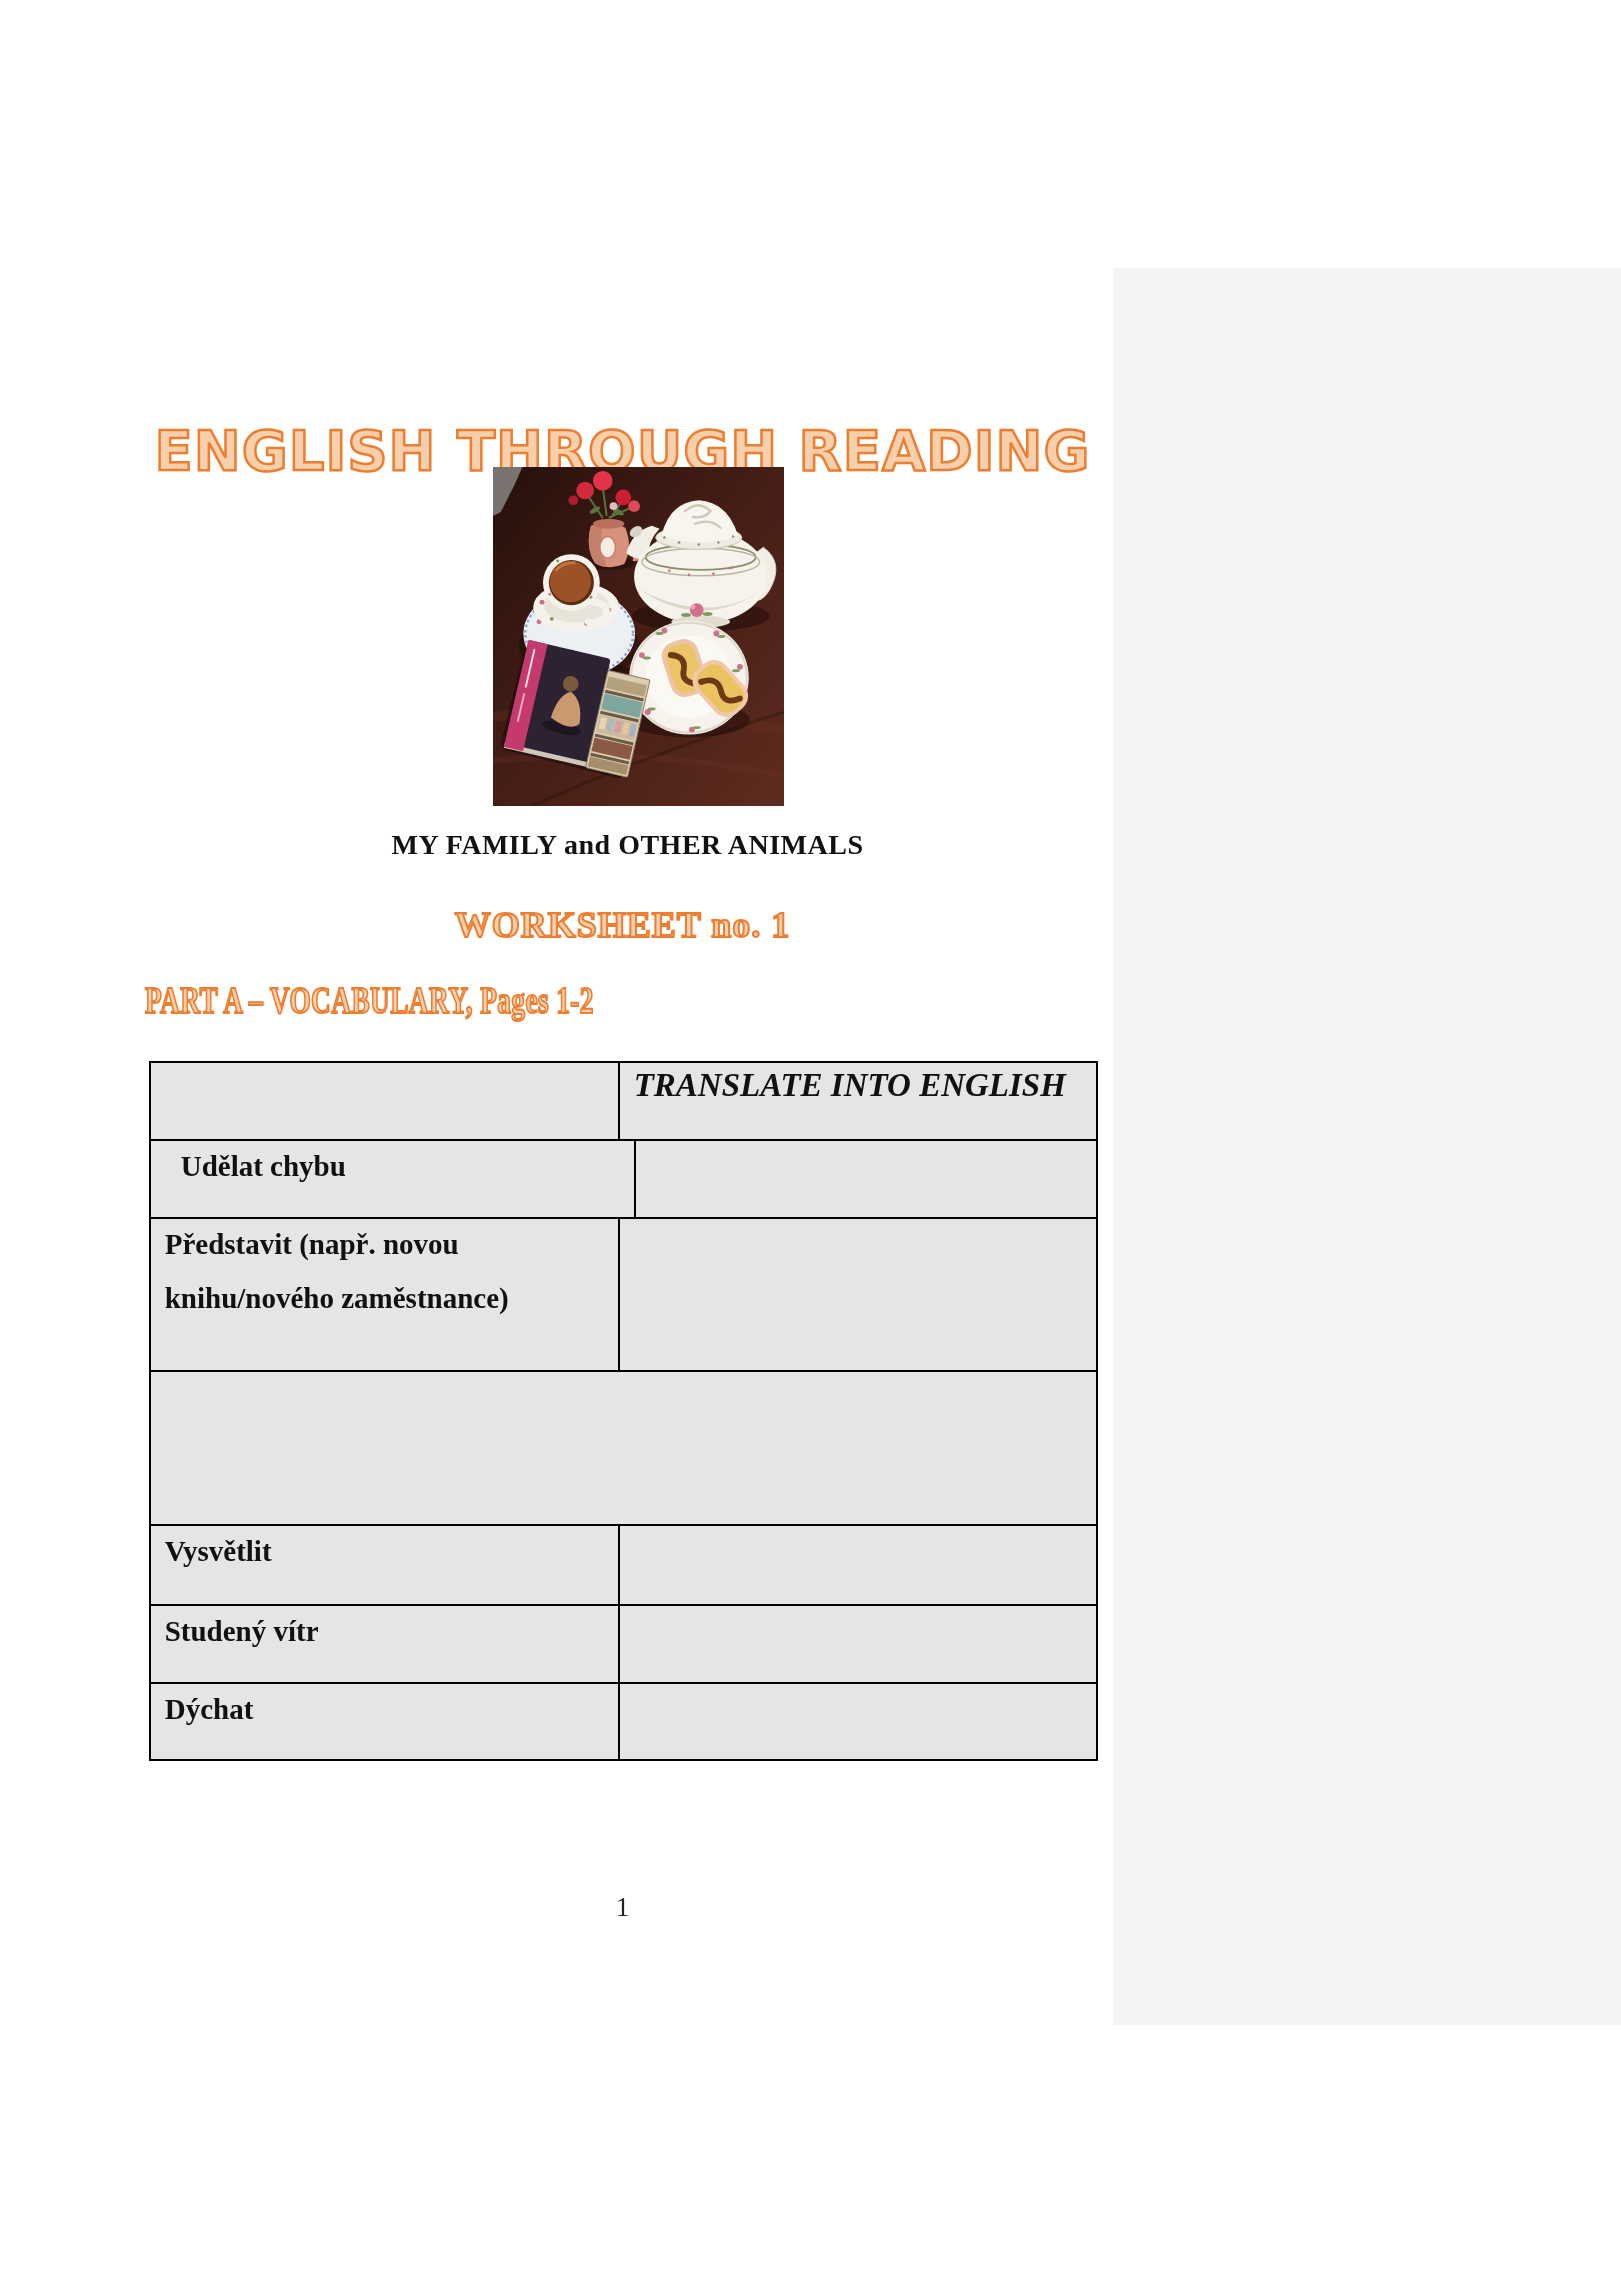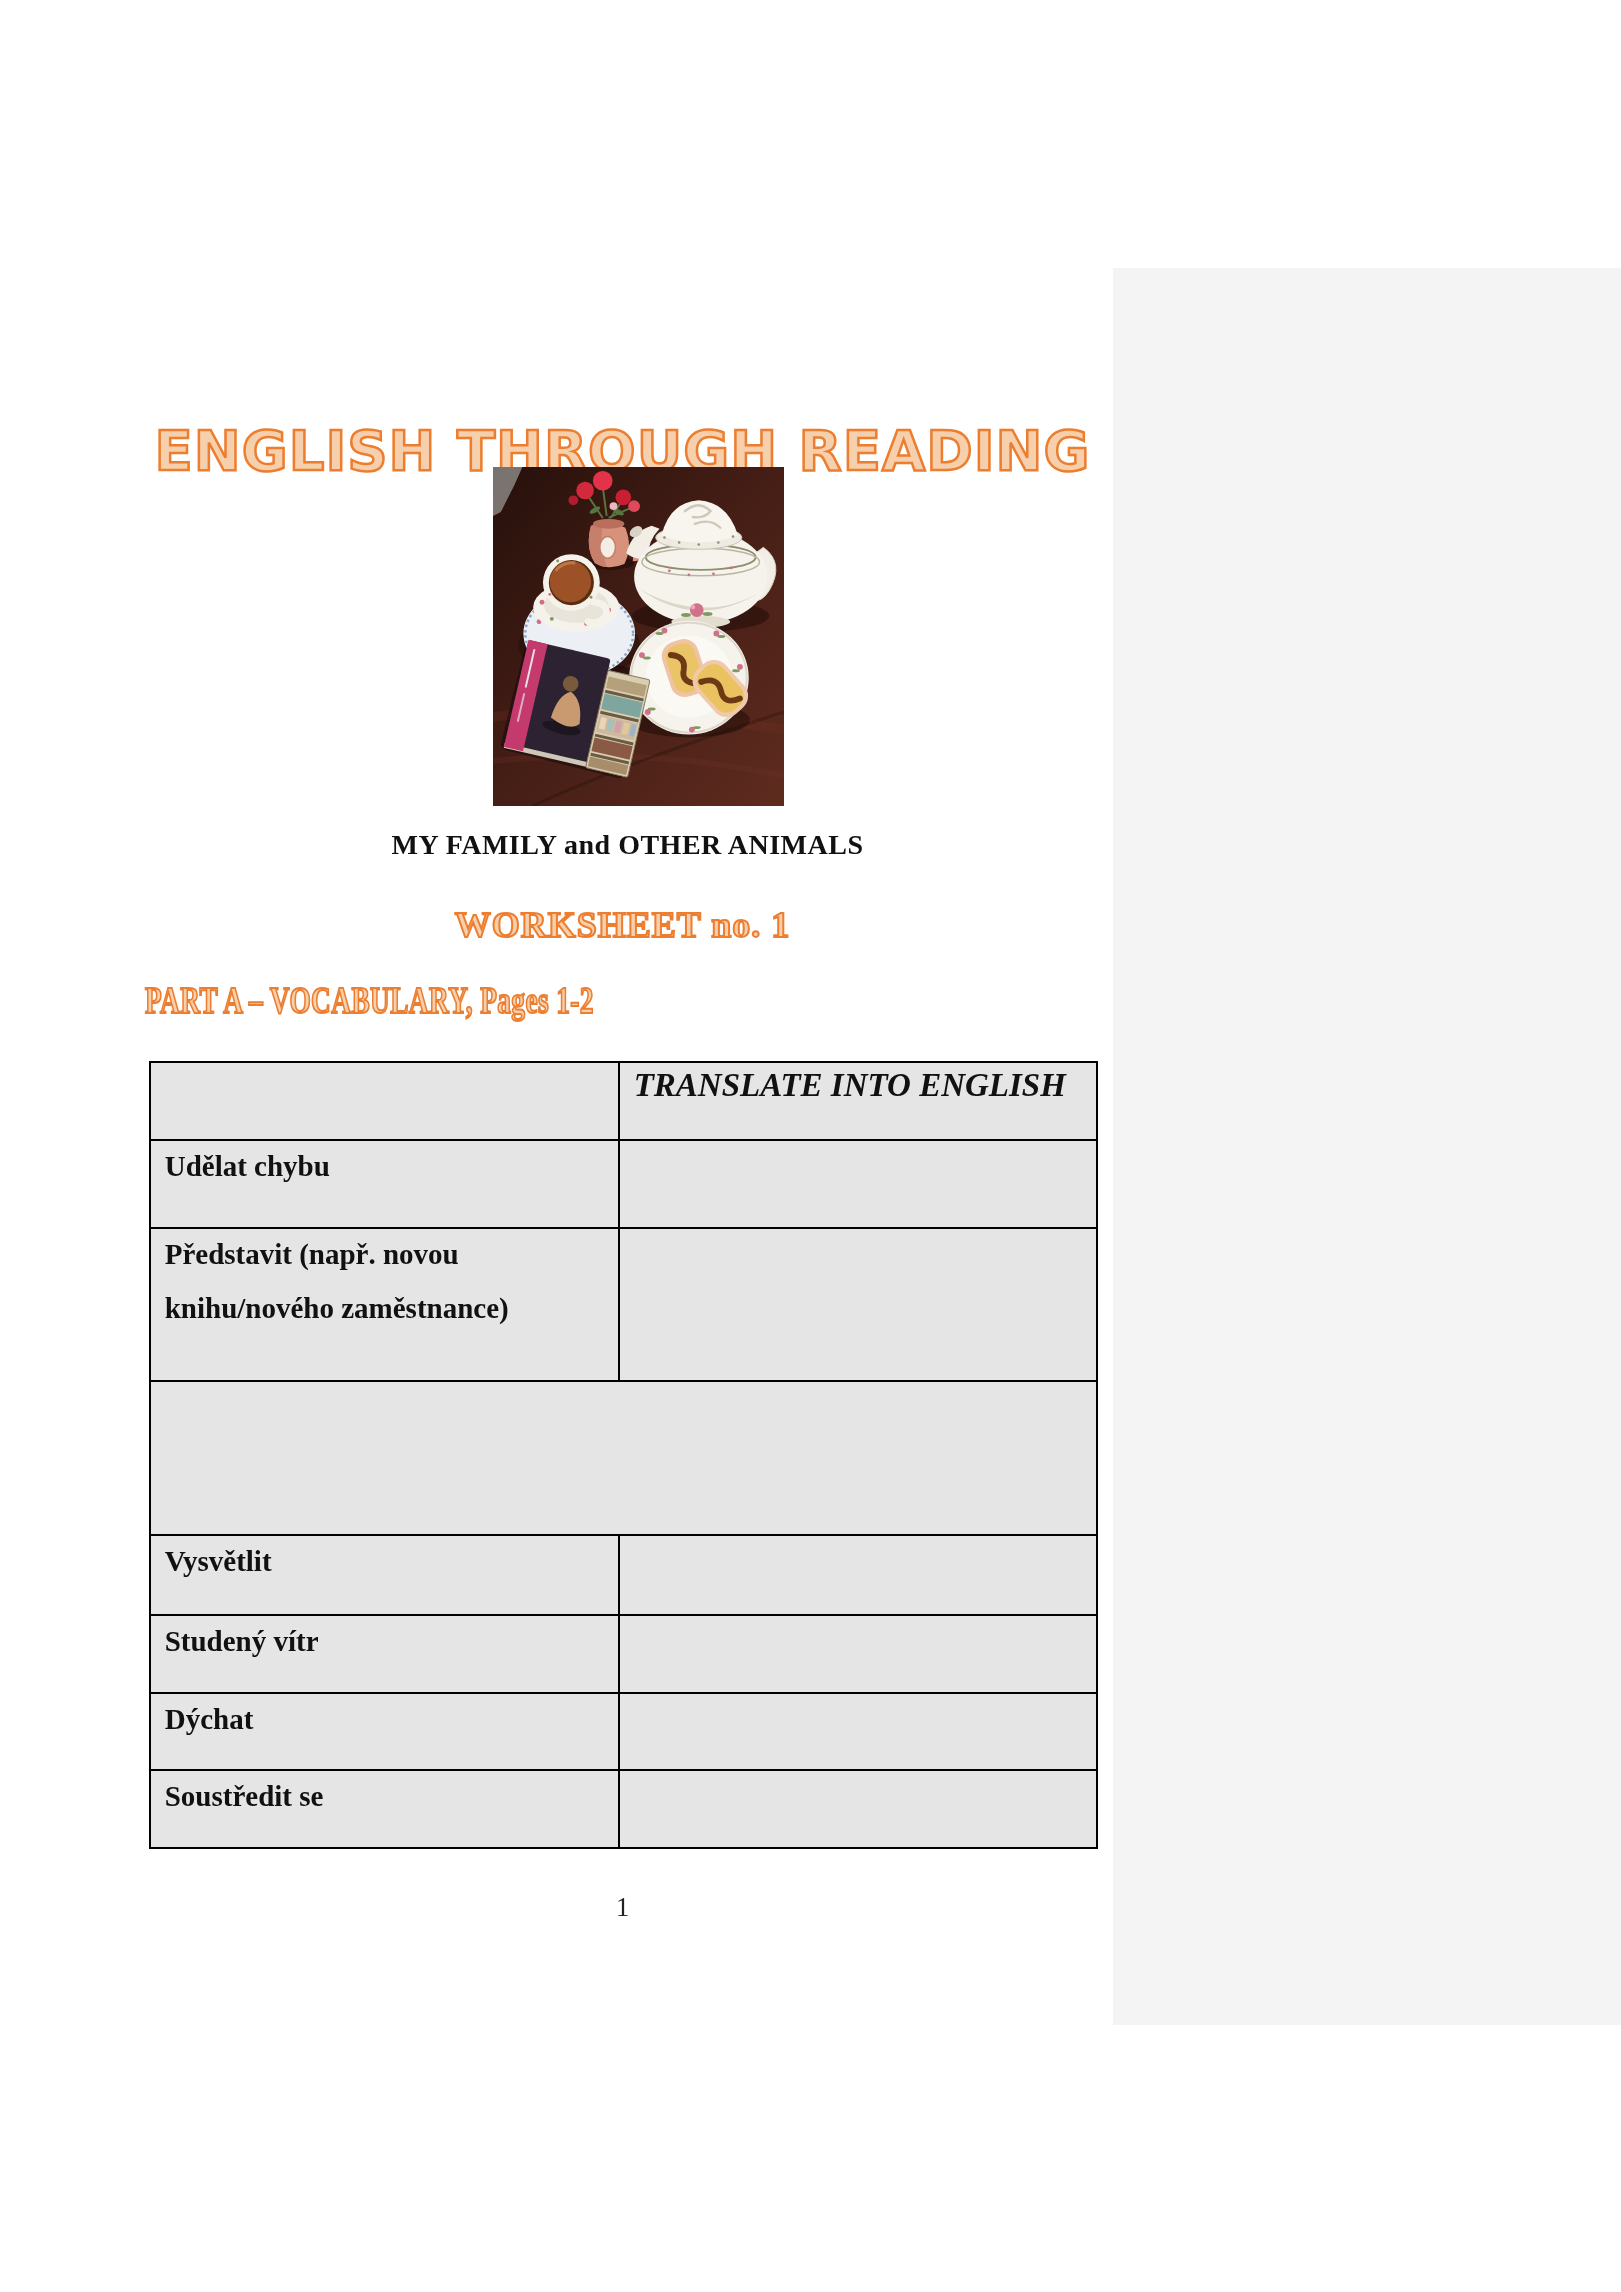--- a/index.html
+++ b/index.html
@@ -46,21 +46,21 @@
   .photo svg{display:block;width:100%;height:100%;}
   
   .vocab-table{
     position:absolute;left:149px;top:1061px;width:949px;
     border:2px solid var(--tborder,#000);box-sizing:border-box;
     background:#e5e5e5;
   }
   .trow{display:flex;box-sizing:border-box;}
   .thead{height:76px;}
   .tbody .trow{border-top:2px solid var(--tborder,#000);}
-  .tbody .trow:nth-child(1){height:88px;}
+  .tbody .trow:nth-child(1){height:78px;padding-left:16px;}
   .tbody .trow:nth-child(2){height:153px;}
   .tbody .trow:nth-child(3){height:154px;}
   .tbody .trow:nth-child(4){height:80px;}
   .tbody .trow:nth-child(5){height:78px;}
   .tbody .trow:nth-child(6){height:77px;font-family:Liberation Serif, serif;}
   .tbody .trow:nth-child(7){height:78px;}
   .cell{box-sizing:border-box;padding:5.9px 13.7px 0 13.7px;overflow:hidden;}
   .c1{width:469px;border-right:2px solid var(--tborder,#000);}
   .c2{flex:1;}
   .hdr{
@@ -310,25 +310,19 @@
             <div class="line">Studený vítr</div>
           </div>
           <div class="cell c2"></div>
         </div>
         <div class="trow">
           <div class="cell c1">
             <div class="line">Dýchat</div>
           </div>
           <div class="cell c2"></div>
         </div>
-        <div class="trow">
-          <div class="cell c1">
-            <div class="line">Soustředit se</div>
-          </div>
-          <div class="cell c2"></div>
-        </div>
       </div>
   </div>
 
   <div class="page-number">1</div>
 
 </div>
 
 
 </body></html>

